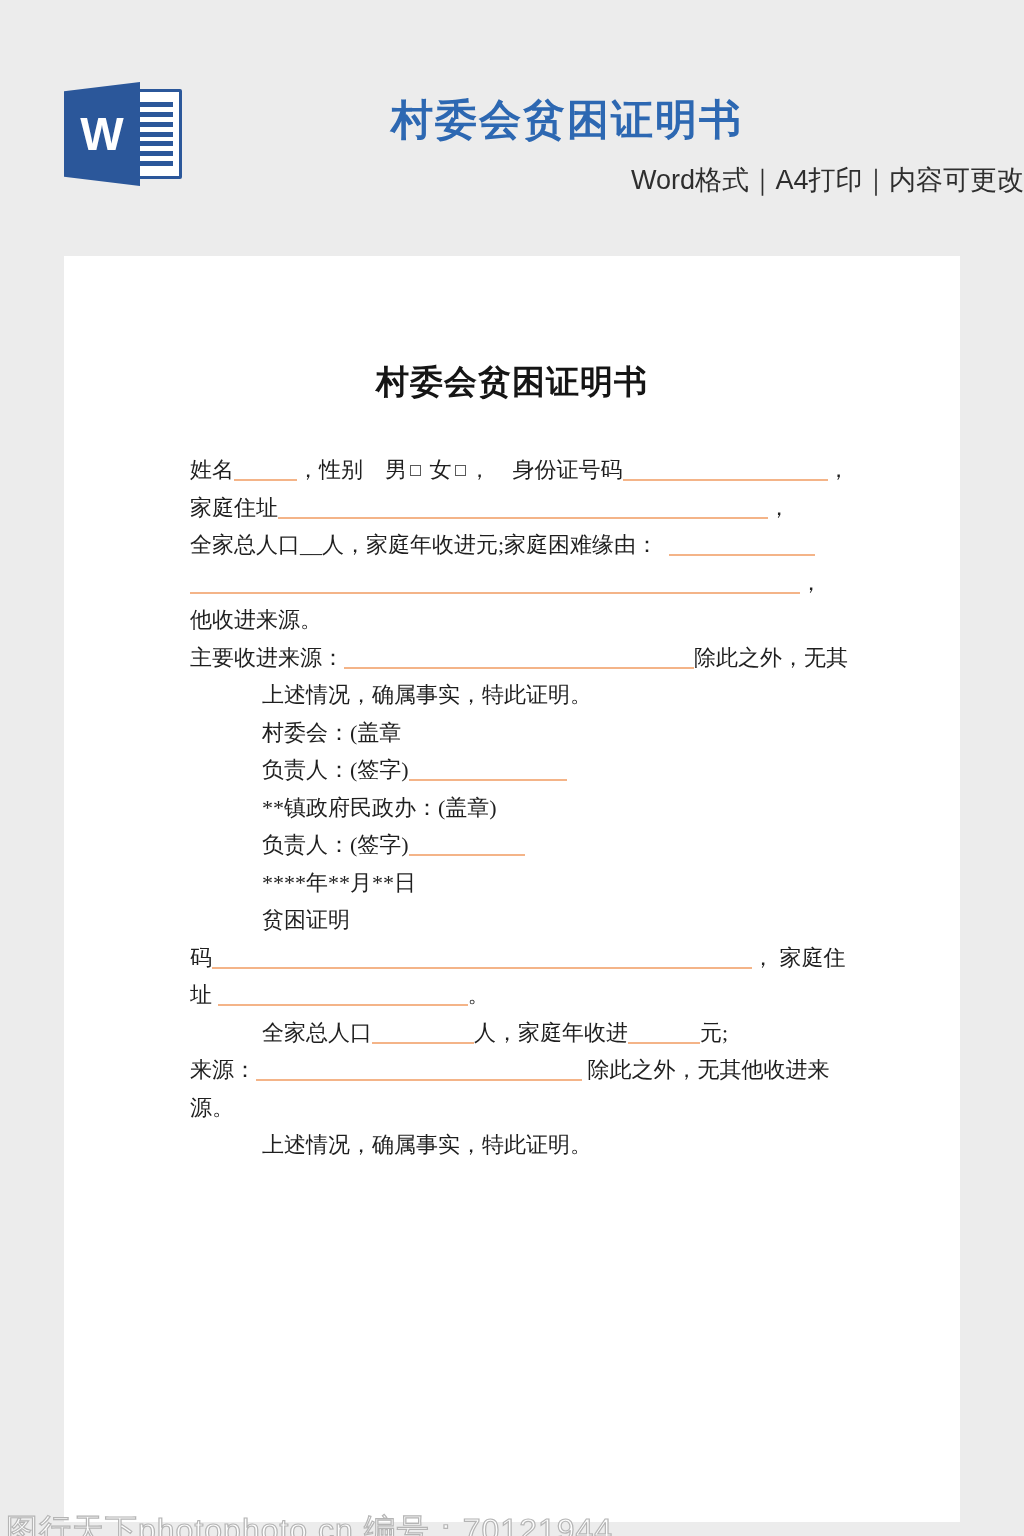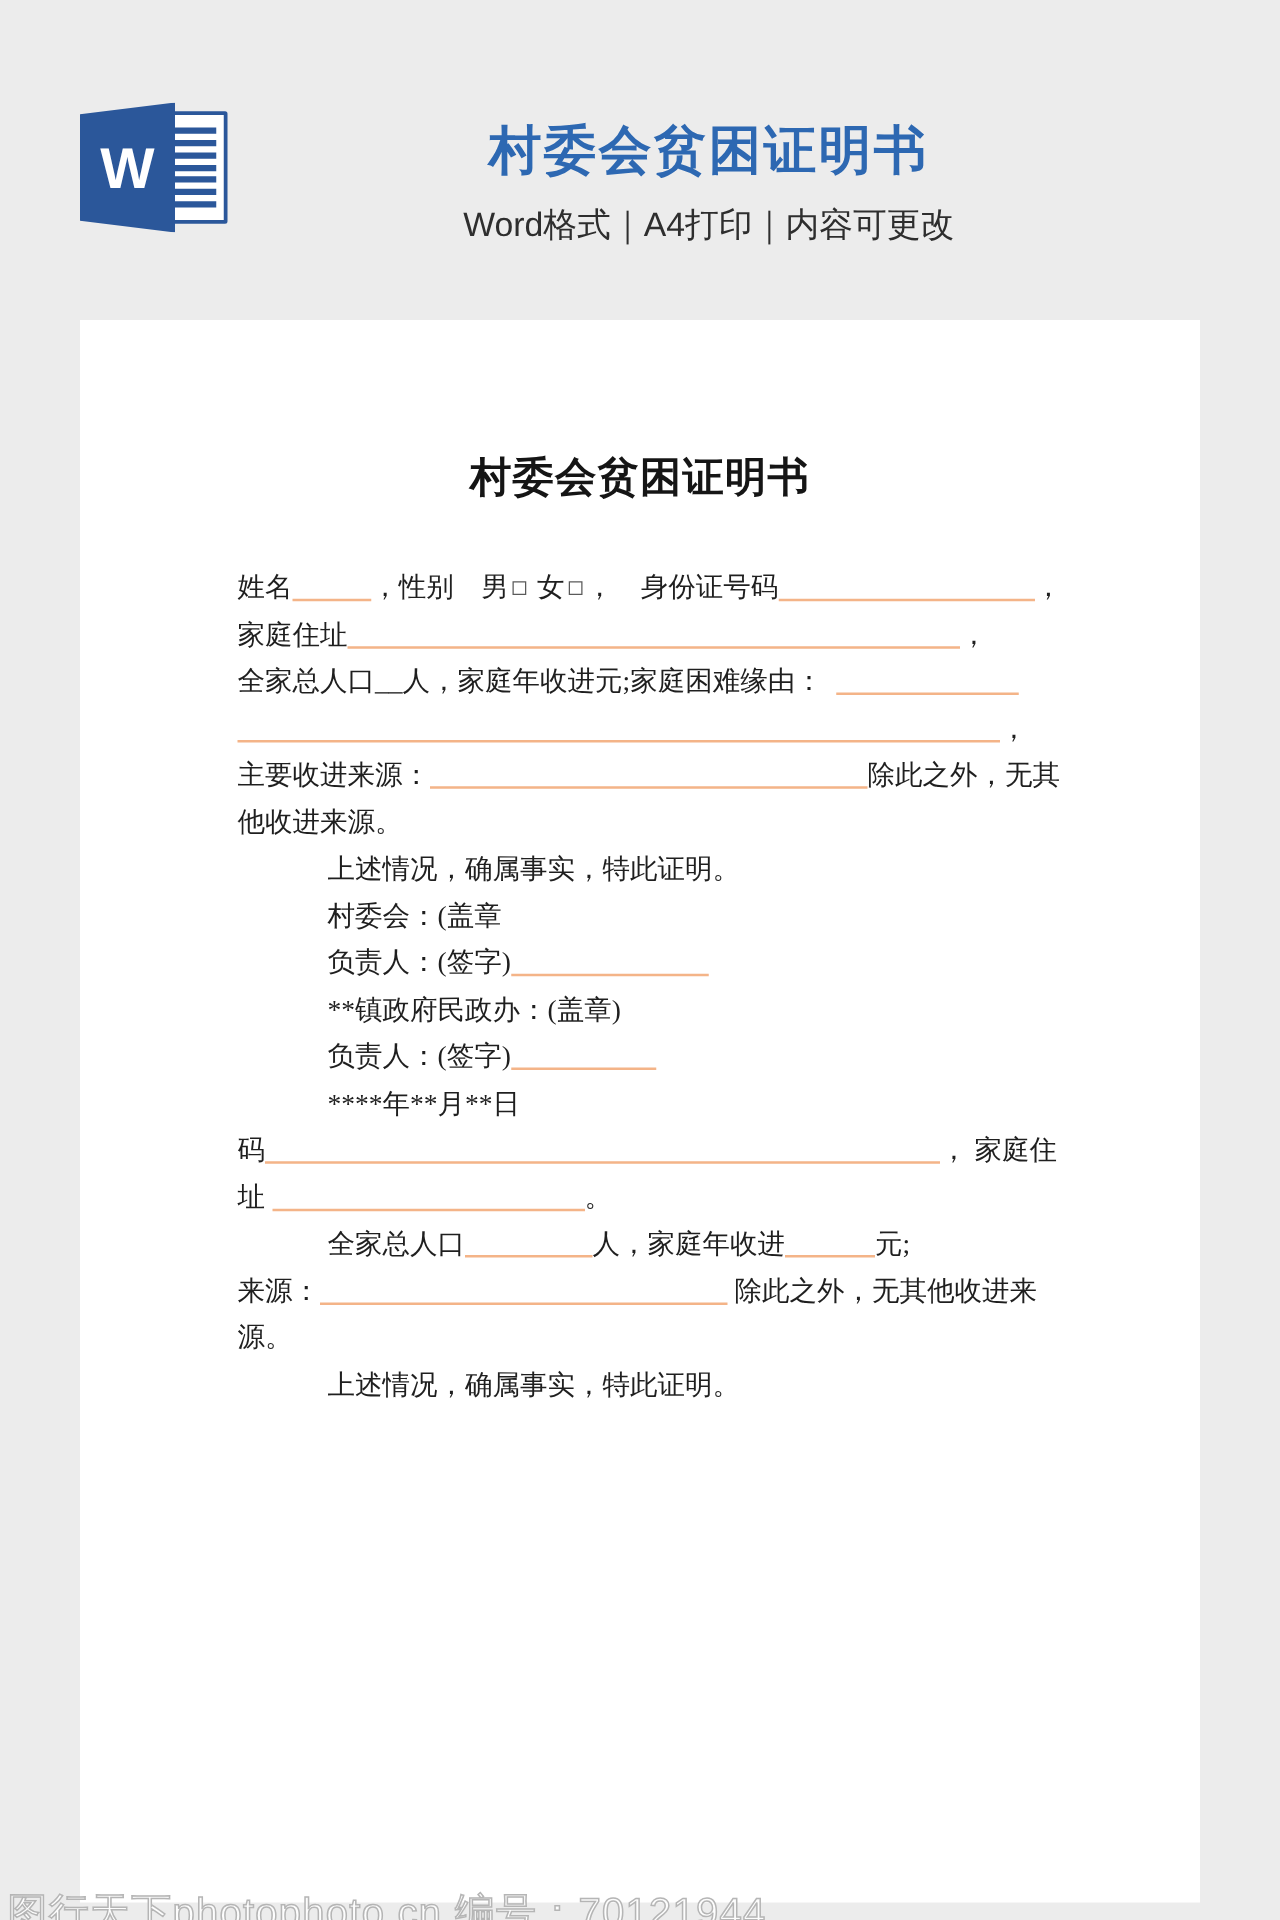--- a/index.html
+++ b/index.html
@@ -24,21 +24,21 @@
   .icon-flag {
     position:absolute; left:0; top:0; width:76px; height:104px;
     background:#2b579a;
     clip-path:polygon(0 9%, 100% 0, 100% 100%, 0 91%);
     display:flex; align-items:center; justify-content:center;
   }
   .icon-flag span { color:#ffffff; font-weight:bold; font-size:46px; line-height:1; }
 
   .header-text { position:absolute; left:110px; right:0; top:92px; text-align:center; }
   .header-title { font-size:42px; font-weight:bold; color:#2d68b2; letter-spacing:2px; }
-  .header-subtitle { margin-top:14px; font-size:27px; color:#2e2e2e; }
+  .header-subtitle { margin-top:14px; font-size:27px; color:#2e2e2e;text-align:right; }
 
   
   .page {
     position:absolute; left:64px; top:256px; width:896px; height:1266px;
     background:#ffffff;
   }
   .doc-title {
     margin-top:104px; text-align:center;
     font-size:33px; font-weight:bold; color:#151515; letter-spacing:1px;
   }
@@ -93,28 +93,29 @@
   </div>
 </div>
 
 <div class="page">
   <div class="doc-title">村委会贫困证明书</div>
   <div class="doc-body">
       <p class="doc-line"><span class="seg-text">姓名</span><span class="seg-blank" style="width: 63px;"></span><span class="seg-text">，性别　男</span><span class="seg-sq"></span><span class="seg-text"> 女</span><span class="seg-sq"></span><span class="seg-text">，　身份证号码</span><span class="seg-blank" style="width: 205px;"></span><span class="seg-text">，</span></p>
       <p class="doc-line"><span class="seg-text">家庭住址</span><span class="seg-blank" style="width: 490px;"></span><span class="seg-text">，</span></p>
       <p class="doc-line"><span class="seg-text">全家总人口__人，家庭年收进元;家庭困难缘由：  </span><span class="seg-blank" style="width: 146px;"></span></p>
       <p class="doc-line"><span class="seg-blank" style="width: 610px;"></span><span class="seg-text">，</span></p>
+      <p class="doc-line"><span class="seg-text">他收进来源。</span></p>
       <p class="doc-line"><span class="seg-text">主要收进来源：</span><span class="seg-blank" style="width: 350px;"></span><span class="seg-text">除此之外，无其</span></p>
-      <p class="doc-line"><span class="seg-text">他收进来源。</span></p>
       <p class="doc-line indent"><span class="seg-text">上述情况，确属事实，特此证明。</span></p>
       <p class="doc-line indent"><span class="seg-text">村委会：(盖章</span></p>
       <p class="doc-line indent"><span class="seg-text">负责人：(签字)</span><span class="seg-blank" style="width: 158px;"></span></p>
       <p class="doc-line indent"><span class="seg-text">**镇政府民政办：(盖章)</span></p>
       <p class="doc-line indent"><span class="seg-text">负责人：(签字)</span><span class="seg-blank" style="width: 116px;"></span></p>
       <p class="doc-line indent"><span class="seg-text">****年**月**日</span></p>
+      <p class="doc-line indent"><span class="seg-text">贫困证明</span></p>
       <p class="doc-line"><span class="seg-text">码</span><span class="seg-blank" style="width: 540px;"></span><span class="seg-text">， 家庭住</span></p>
       <p class="doc-line"><span class="seg-text">址 </span><span class="seg-blank" style="width: 250px;"></span><span class="seg-text">。</span></p>
       <p class="doc-line indent"><span class="seg-text">全家总人口</span><span class="seg-blank" style="width: 102px;"></span><span class="seg-text">人，家庭年收进</span><span class="seg-blank" style="width: 72px;"></span><span class="seg-text">元;</span></p>
       <p class="doc-line"><span class="seg-text">来源：</span><span class="seg-blank" style="width: 326px;"></span><span class="seg-text"> 除此之外，无其他收进来源。</span></p>
       <p class="doc-line indent"><span class="seg-text">上述情况，确属事实，特此证明。</span></p>
     </div>
 </div>
 
 <div class="watermark">图行天下photophoto.cn 编号：70121944</div>
 

